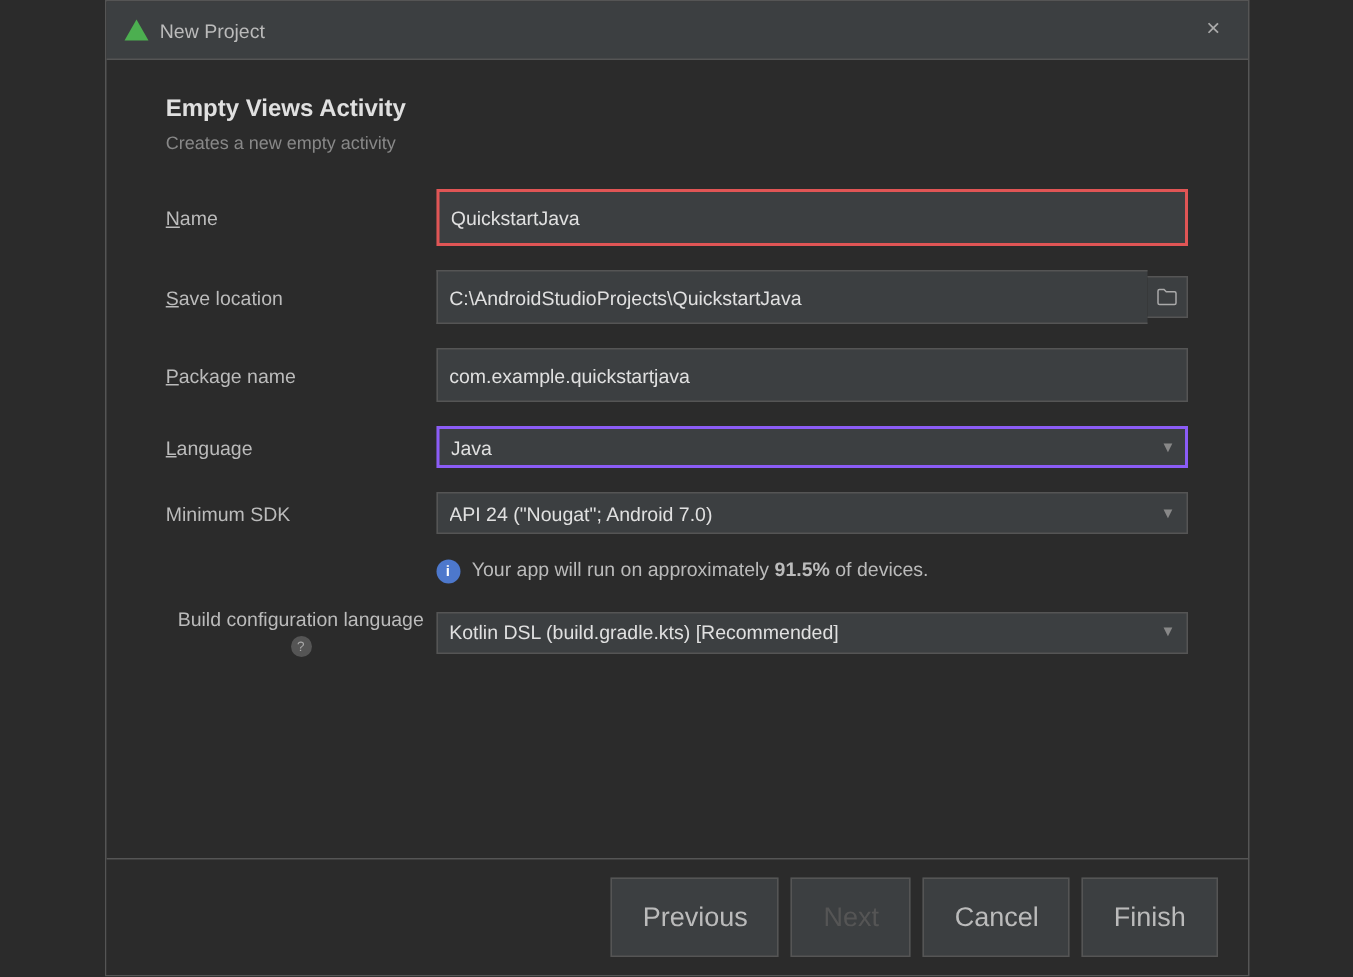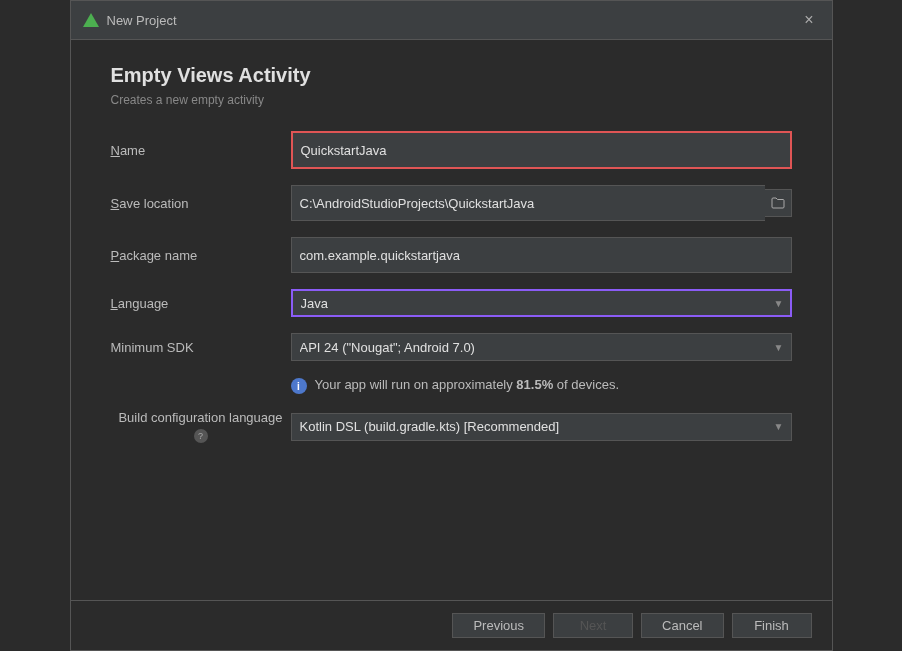--- a/index.html
+++ b/index.html
@@ -58,21 +58,21 @@
       border: none;
       background: none;
       color: #aaa;
     }
     .dialog-body {
       flex: 1;
       padding: 24px 40px;
       overflow-y: auto;
     }
     .section-title {
-      font-size: 20px;
+      font-size: 16px;
       font-weight: bold;
       color: #e0e0e0;
       margin-bottom: 6px;
     }
     .section-subtitle {
       font-size: 12px;
       color: #888;
       margin-bottom: 24px;
     }
     .form-row {
@@ -208,22 +208,22 @@
     .dialog-footer {
       display: flex;
       justify-content: flex-end;
       align-items: center;
       padding: 12px 20px;
       border-top: 1px solid #555;
       gap: 8px;
       background: #2b2b2b;
     }
     .footer-btn {
-      padding: 4px 20px;
-      font-size: 13px;
+      padding: 15px 20px;
+      font-size: 18px;
       cursor: pointer;
       border: 1px solid #555;
       background: #3c3f41;
       color: #bbbbbb;
       min-width: 80px;
       text-align: center;
     }
     .footer-btn.disabled {
       color: #555;
       cursor: default;
@@ -307,21 +307,21 @@
             <option>API 26</option>
           </select>
           <span class="select-arrow">▼</span>
         </div>
       </div>
     </div>
 
     <div class="info-row">
       <div class="info-icon">i</div>
       <div>
-        <span class="info-text">Your app will run on approximately </span><strong class="info-text">81.5%</strong><span class="info-text"> of devices.</span>
+        <span class="info-text">Your app will run on approximately </span><strong class="info-text">91.5%</strong><span class="info-text"> of devices.</span>
       </div>
     </div>
 
     <div class="form-row">
       <div class="form-label">
         <div class="label-with-help">
           <span>Build configuration language</span>
           <div class="help-circle">?</div>
         </div>
       </div>

